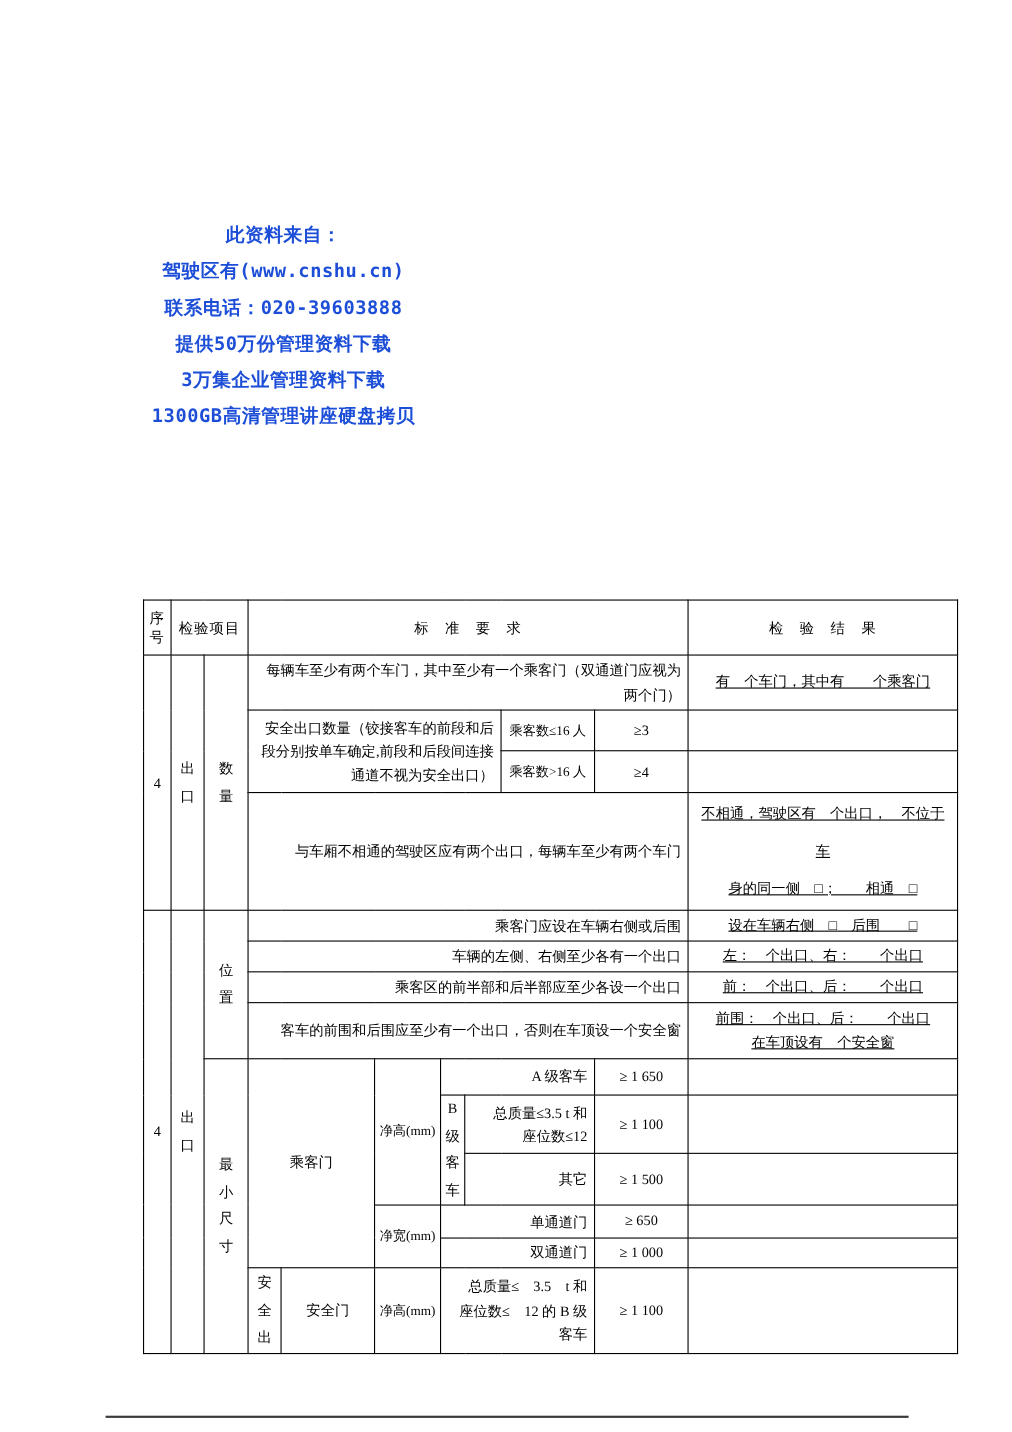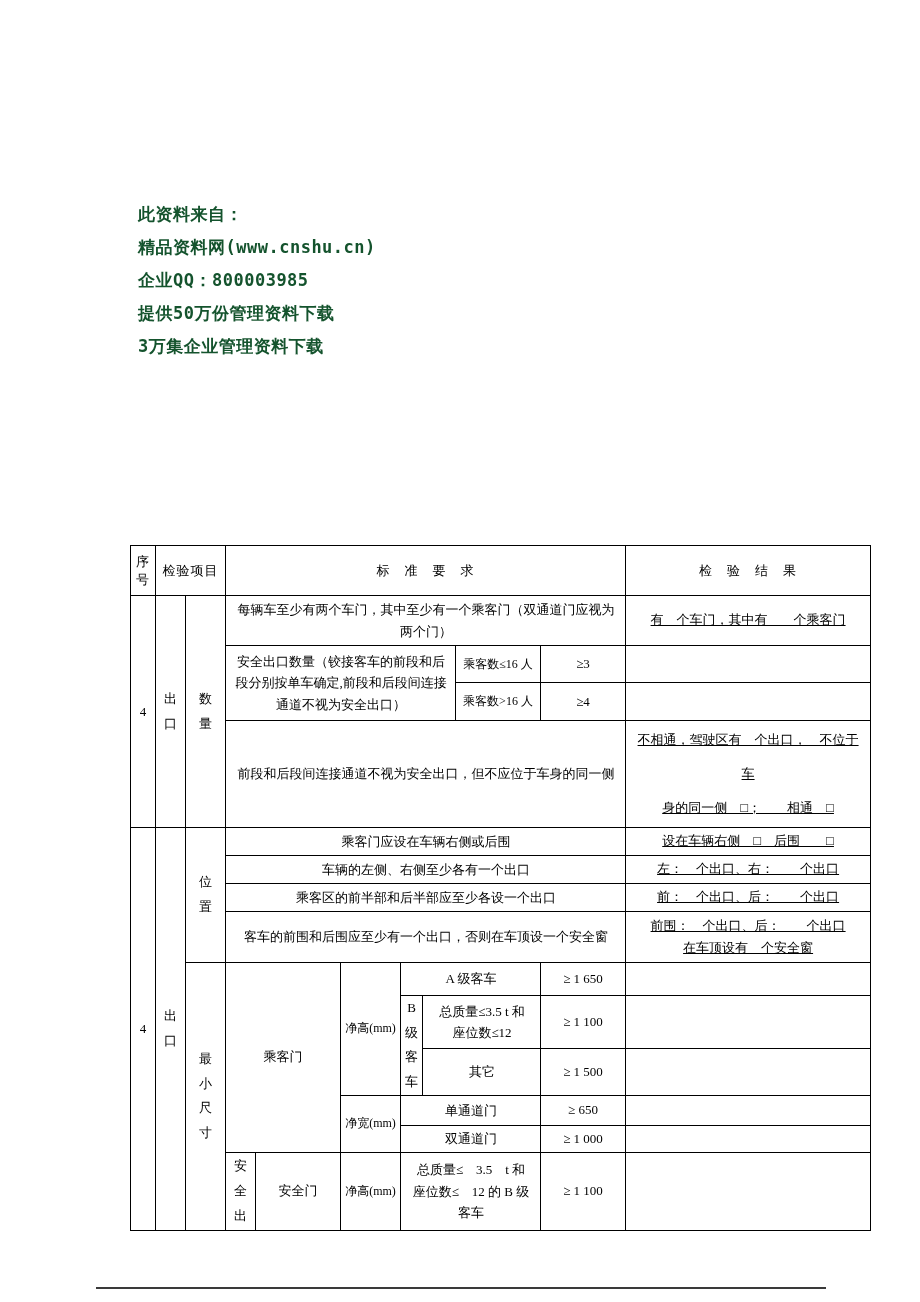--- a/index.html
+++ b/index.html
@@ -15,68 +15,70 @@
     color: #000;
   }
   .promo {
     position: absolute;
     left: 138px;
     top: 198px;
     font-family: "DejaVu Sans Mono", monospace;
     font-weight: bold;
     font-size: 17px;
     line-height: 33px;
-    color: #14532d;
+    color: #1d4ed8;
     letter-spacing: 0.5px;
     white-space: nowrap;
+    text-align: center;
   }
   table.inspection {
     position: absolute;
     left: 130px;
     top: 545px;
     width: 740px;
     border-collapse: collapse;
     table-layout: fixed;
   }
   td {
     border: 1px solid #000;
     font-size: 13px;
     color: #000;
     vertical-align: middle;
     padding: 1px 5px;
     overflow: hidden;
   }
   .center { text-align: center; padding: 1px 2px; }
   .pre { white-space: pre-line; }
   .hdr { font-size: 13px; letter-spacing: 1px; }
-  .std { text-align: center; line-height: 1.65; padding: 2px 6px 2px 7px; }
+  .std { text-align: right; line-height: 1.65; padding: 2px 6px 2px 7px; }
   .res { text-align: center; line-height: 1.7; padding: 2px 6px; text-decoration: underline; }
   .tall { line-height: 34px; }
   .vlabel { line-height: 1.9; padding: 0; text-align: center; }
   .cond { font-size: 12px; white-space: nowrap; padding: 1px 2px; text-align: center; margin-left: 13px; }
   .small { font-size: 12px; padding: 1px 1px; text-align: center; white-space: nowrap; margin-left: 24px; }
   .val { text-align: center; white-space: nowrap; }
   .footer-rule {
     position: absolute;
     left: 96px;
     top: 1287px;
     width: 730px;
     height: 2px;
     background: #3a3a3a;
   }
 </style>
 </head>
 <body>
 
 <div class="promo">
   <div>此资料来自：</div>
-  <div>精品资料网(www.cnshu.cn)</div>
-  <div>企业QQ：800003985</div>
+  <div>驾驶区有(www.cnshu.cn)</div>
+  <div>联系电话：020-39603888</div>
   <div>提供50万份管理资料下载</div>
   <div>3万集企业管理资料下载</div>
+  <div>1300GB高清管理讲座硬盘拷贝</div>
 </div>
 
 <table class="inspection">
   <colgroup>
     <col style="width:25px">
       <col style="width:30px">
       <col style="width:40px">
     <col style="width:30px">
       <col style="width:85px">
       <col style="width:60px">
@@ -110,21 +112,21 @@
       <td class="cond">乘客数≤16 人</td>
       <td class="center">≥3</td>
       <td class="res"></td>
     </tr>
     <tr style="height:38px">
       <td class="cond">乘客数&gt;16 人</td>
       <td class="center">≥4</td>
       <td class="res"></td>
     </tr>
     <tr style="height:70px">
-      <td colspan="7" class="std">前段和后段间连接通道不视为安全出口，但不应位于车身的同一侧</td>
+      <td colspan="7" class="std">与车厢不相通的驾驶区应有两个出口，每辆车至少有两个车门</td>
       <td class="res pre tall">不相通，驾驶区有　个出口，　不位于车
 身的同一侧　□；　　相通　□</td>
     </tr>
 
     <tr style="height:28px">
       <td rowspan="10" class="center">4</td>
       <td rowspan="10" class="pre vlabel">出
 口</td>
       <td rowspan="4" class="pre vlabel">位
 置</td>

